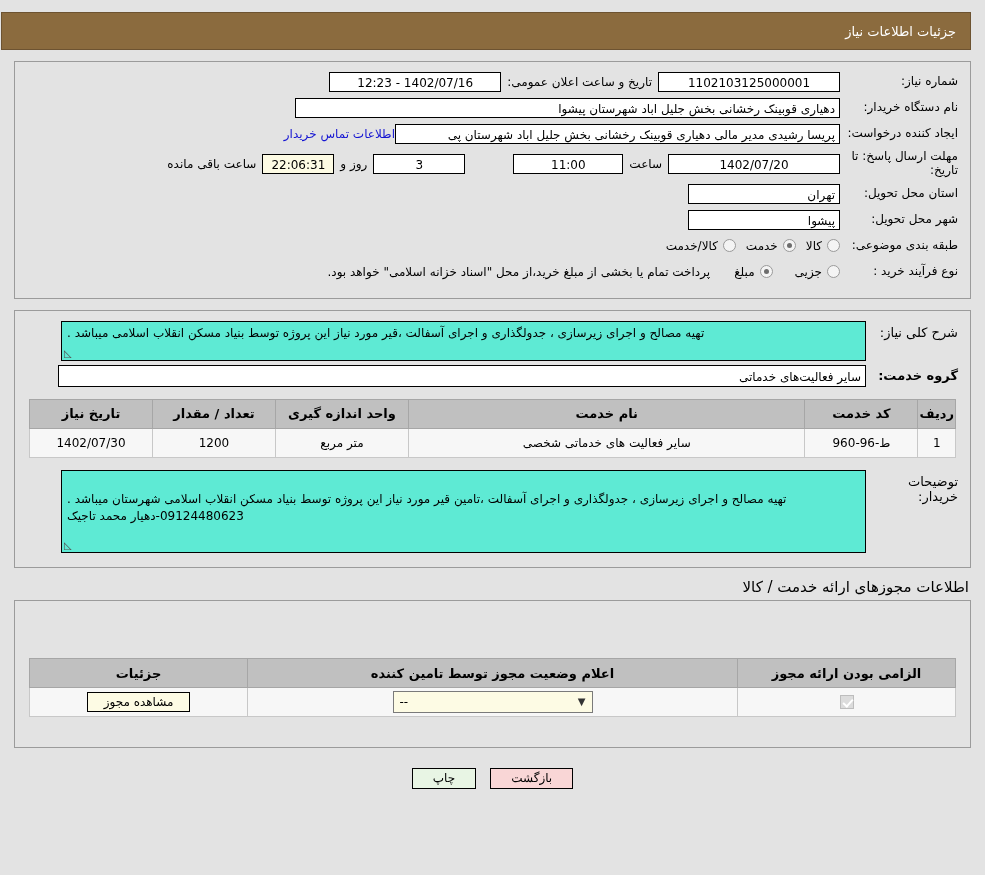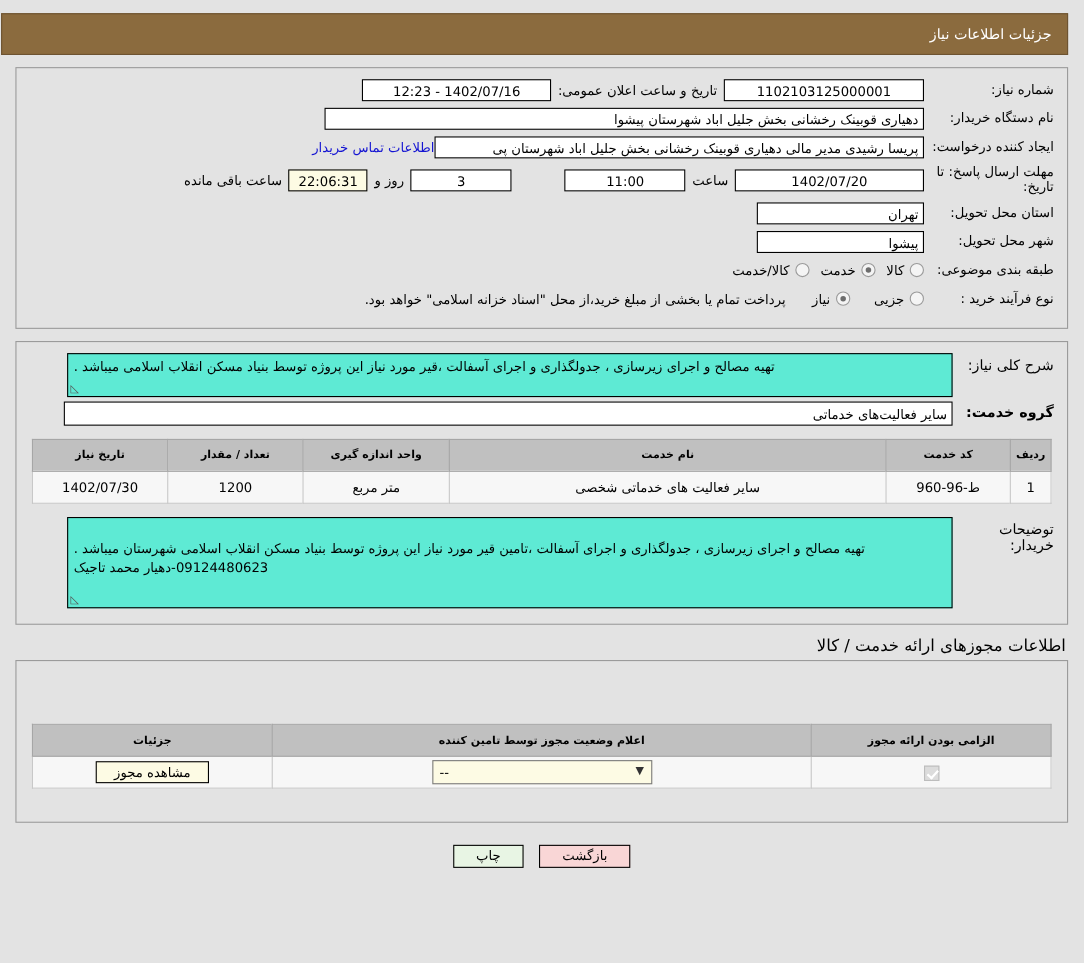--- a/index.html
+++ b/index.html
@@ -204,21 +204,21 @@
     width: 100%;
     font-size: 12px;
     background: #fff;
   }
   table.grid th {
     background: #c0c0c0;
     border: 1px solid #a6a6a6;
     font-weight: bold;
     height: 26px;
     color: #000;
-    font-size: 10px;
+    font-size: 13px;
   }
   table.grid td {
     border: 1px solid #c8c8c8;
     background: #f7f7f7;
     height: 26px;
     text-align: center;
     color: #000;
     font-size: 12px;
   }
   .table-wrap { padding: 2px; background: #e3e3e3; }
@@ -387,21 +387,21 @@
 
         <div class="frow">
           <span class="flabel">نوع فرآیند خرید :</span>
           <span class="radio-row">
             <span class="radio-item" style="margin-left:22px">
               <span class="radio"></span>
               <span class="radio-label">جزیی</span>
             </span>
             <span class="radio-item">
               <span class="radio checked"></span>
-              <span class="radio-label">نیاز</span>
+              <span class="radio-label">مبلغ</span>
             </span>
           </span>
           <span class="note-text">پرداخت تمام یا بخشی از مبلغ خرید،از محل "اسناد خزانه اسلامی" خواهد بود.</span>
         </div>
 
       </div>
     </div>
 
     <div class="panel">
       <div class="panel-inner">

